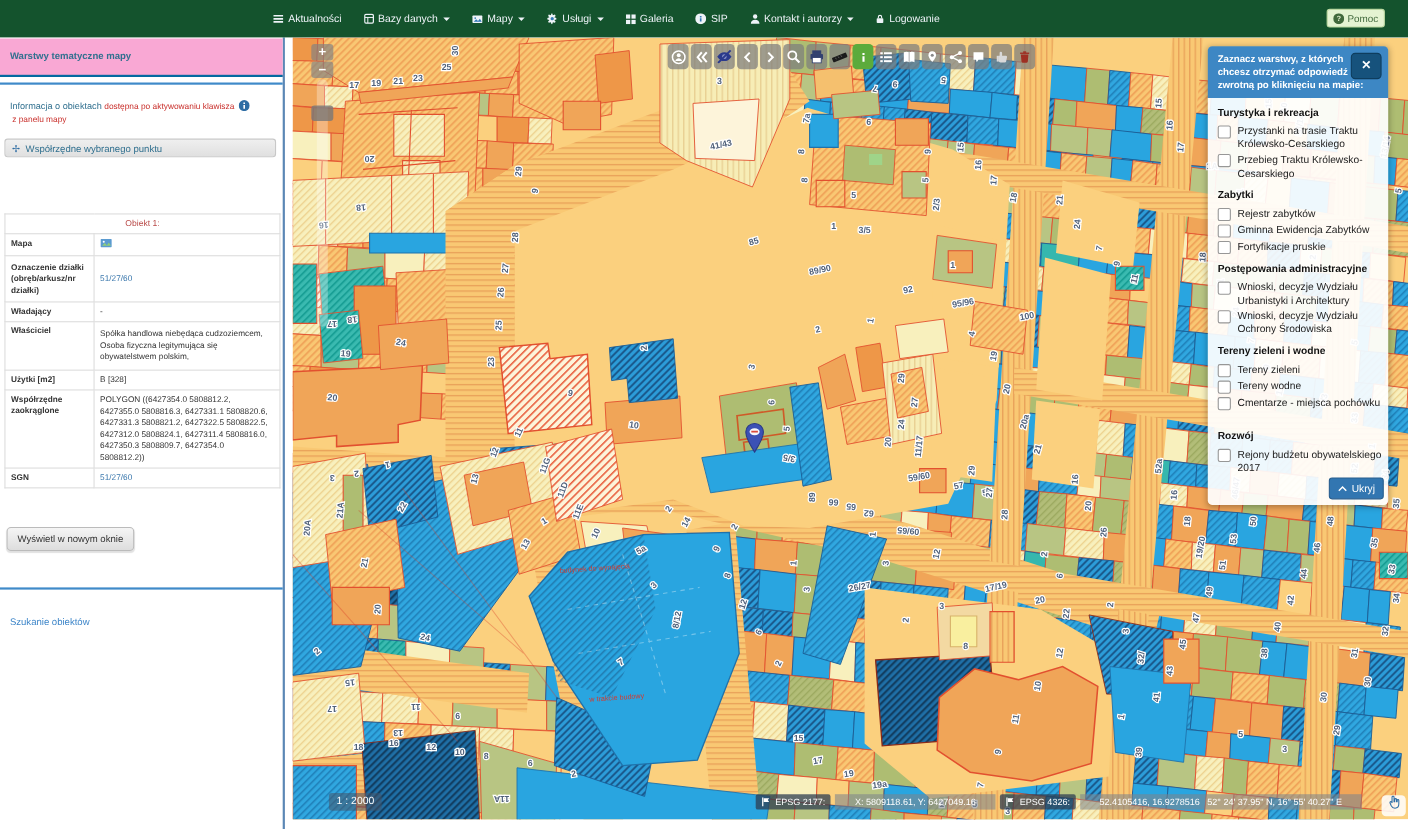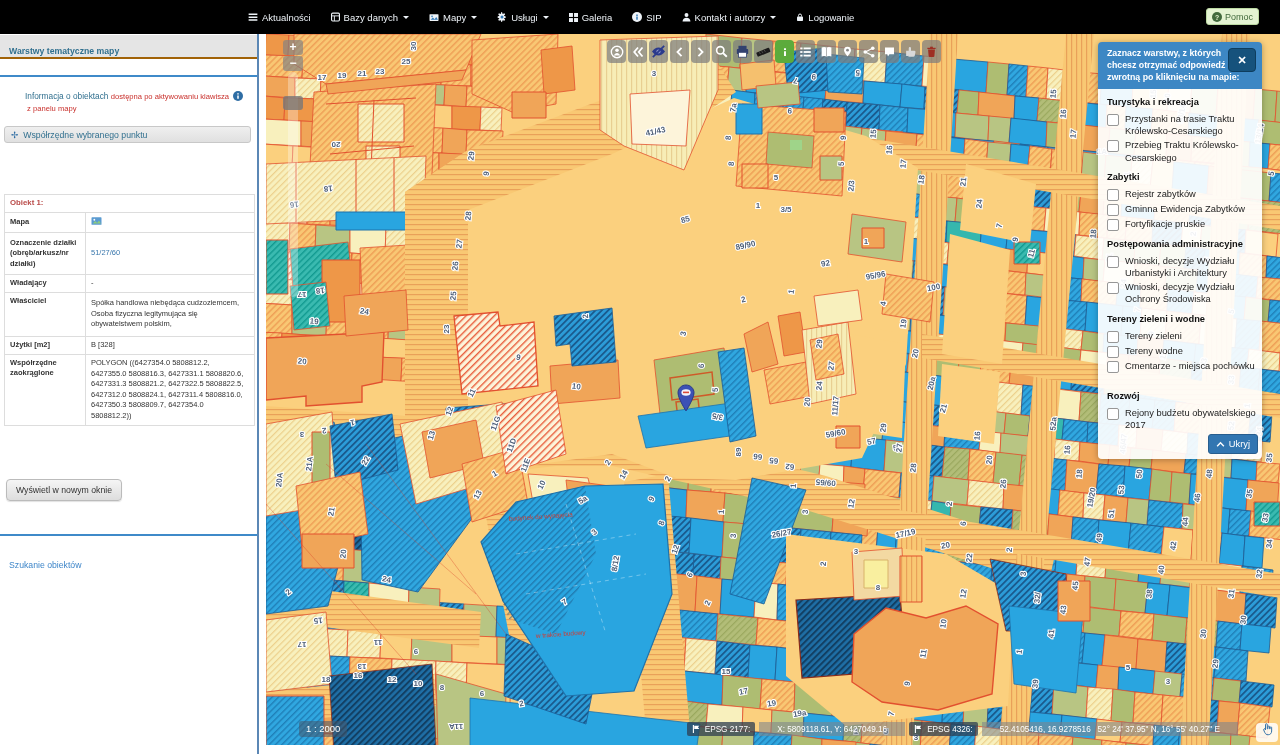--- a/index.html
+++ b/index.html
@@ -1,32 +1,32 @@
 <!DOCTYPE html>
 <html lang="pl"><head><meta charset="utf-8"><title>SIP</title>
 <style>
 *{box-sizing:border-box;margin:0;padding:0}
 html,body{width:1280px;height:754px;overflow:hidden;background:#fff;
   font-family:"Liberation Sans",sans-serif}
-#nav{position:absolute;left:0;top:0;width:1280px;height:34px;background:#000000;z-index:50}
+#nav{position:absolute;left:0;top:0;width:1280px;height:34px;background:#14532d;z-index:50}
 #nav .menu{position:absolute;left:238px;top:0;height:34px;display:flex;align-items:center}
 #nav .mi{color:#eef3f8;font-size:9.5px;padding:0 10px;display:flex;align-items:center;gap:4px;white-space:nowrap}
 #nav .caret{display:inline-block;width:0;height:0;border-left:3.5px solid transparent;border-right:3.5px solid transparent;border-top:3.5px solid #eef3f8;margin-left:1px}
 #pomoc{position:absolute;right:21px;top:8px;height:17px;background:#e4f3d2;border:1px solid #bcd9a2;border-radius:3px;color:#41693c;font-size:9px;display:flex;align-items:center;padding:0 5px;gap:3px}
 #sidebar{position:absolute;left:0;top:34px;width:259px;height:720px;background:#fff;border-right:2px solid #5b87b5;z-index:40;font-size:8.5px}
-.p1h{position:absolute;left:0;top:1px;width:100%;height:24px;background:#e5e5e5;border-bottom:2px solid #a16207;padding:11px 0 0 9px;color:#31708f;font-weight:bold;font-size:8.7px}
+.p1h{position:absolute;left:0;top:1px;width:100%;height:35px;background:#f9a8d4;border-bottom:2px solid #0369a1;padding:11px 0 0 9px;color:#31708f;font-weight:bold;font-size:8.7px}
 .p1b{position:absolute;left:0;top:41px;width:100%;border-bottom:2px solid #3f8ac9}
-.info{position:absolute;left:16px;top:50px;width:100%;padding:7px 8px 0 9px;font-size:8.3px;color:#31708f;line-height:11.5px}
+.info{position:absolute;left:0;top:50px;width:100%;padding:7px 8px 0 9px;font-size:8.3px;color:#31708f;line-height:11.5px}
 .info .red{color:#c9302c;font-size:7.6px}
 .info .ic{position:absolute;right:30px;top:7px}
 .sbtn{position:absolute;left:4px;width:247px;height:17px;background:linear-gradient(#efefef,#e0e0e0);border:1px solid #c8c8c8;border-radius:3px;color:#31708f;font-size:8.7px;padding:0 6px;display:flex;align-items:center;gap:5px}
 #tbl{position:absolute;left:4px;top:160px;border-collapse:collapse;width:251px;font-size:7.5px;color:#333;table-layout:fixed}
 #tbl td{border:1px solid #ddd;padding:3px 5px;vertical-align:middle;line-height:10.5px}
 #tbl td.l{font-weight:bold;width:81px}
-#tbl .hd{color:#b94a48;font-weight:bold;font-size:7.8px}
+#tbl .hd{color:#b94a48;font-weight:normal;text-align:center;font-size:7.8px}
 #tbl a{color:#3b78ad;text-decoration:none}
 #newwin{position:absolute;left:6px;top:445px;background:linear-gradient(#f5f5f5,#dddddd);border:1px solid #bbb;border-radius:4px;font-size:8.7px;color:#333;padding:5px 9px;box-shadow:0 1px 1px rgba(0,0,0,.12)}
 #szuk{position:absolute;left:0;top:500px;width:100%;border-top:2px solid #3f8ac9}
 #szuk .t{padding:24px 22px 10px 9px;color:#3e86c9;font-size:8.7px}
 #map{position:absolute;left:266px;top:34px;width:1014px;height:711px;z-index:10;overflow:hidden}
 #toolbar{position:absolute;left:341px;top:6px;display:flex;gap:2px;z-index:30}
 .tb{width:19px;height:23px;background:rgba(125,125,125,.72);border-radius:4px;display:flex;align-items:center;justify-content:center}
 .tb.green{background:#5cab3c}
 #zoomc{position:absolute;left:17px;top:6px;z-index:30;width:20px}
 .zb{width:20px;height:15px;background:rgba(130,130,130,.68);border-radius:3px;color:#fff;font-size:12px;line-height:14px;text-align:center;margin-bottom:1px;font-weight:bold}
@@ -132,20 +132,24 @@
           <td class="l" style="height:44px;vertical-align:top">Właściciel</td>
           <td>Spółka handlowa niebędąca cudzoziemcem, Osoba fizyczna legitymująca się obywatelstwem polskim,</td>
         </tr>
   <tr>
           <td class="l" style="height:18px">Użytki [m2]</td>
           <td>B [328]</td>
         </tr>
   <tr>
           <td class="l" style="height:71px;vertical-align:top">Współrzędne zaokrąglone</td>
           <td>POLYGON ((6427354.0 5808812.2,<br>6427355.0 5808816.3, 6427331.1 5808820.6,<br>6427331.3 5808821.2, 6427322.5 5808822.5,<br>6427312.0 5808824.1, 6427311.4 5808816.0,<br>6427350.3 5808809.7, 6427354.0<br>5808812.2))</td>
+        </tr>
+  <tr>
+          <td class="l" style="height:18px">SGN</td>
+          <td><a>51/27/60</a></td>
         </tr>
  </tbody>
     </table>
  <div id="newwin">Wyświetl w nowym oknie</div>
  <div id="szuk">
       <div class="t">Szukanie obiektów</div>
     </div>
 </div>
 
 <div id="map">

